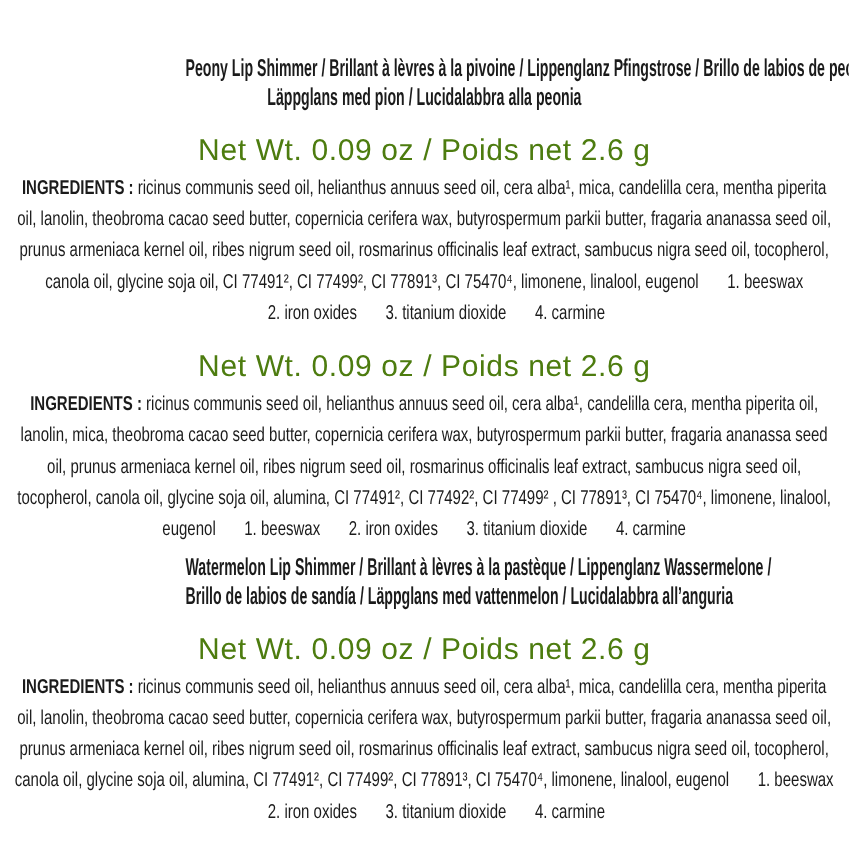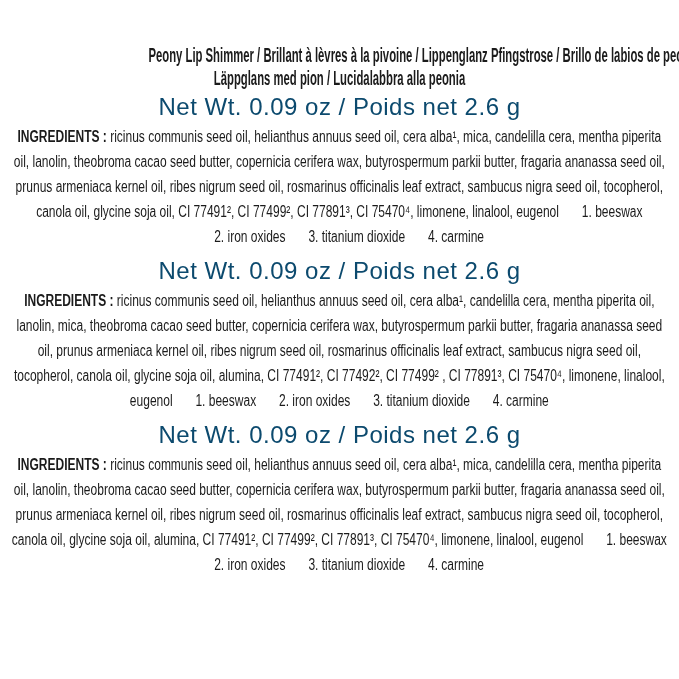--- a/index.html
+++ b/index.html
@@ -20,23 +20,23 @@
     white-space: nowrap;
     transform: scaleX(0.58);
     transform-origin: 50% 50%;
   }
 
   
   .netwt {
     font-size: 24px;
     line-height: 30px;
     text-align: center;
-    color: #0c4a6e;
+    color: #4d7c0f;
     letter-spacing: 0.5px;
-    margin: 2px 0 2px 0;
+    margin: 16px 0 2px 0;
     font-weight: normal;
   }
 
   
   .ingredients {
     margin: 0;
     font-size: 16px;
     line-height: 25px;
     text-align: center;
     width: calc(100% / 0.75);
@@ -74,20 +74,24 @@
       <span class="ing-label">INGREDIENTS :</span>
       <span>ricinus communis seed oil, helianthus annuus seed oil, cera alba¹, candelilla cera, mentha piperita oil, lanolin, mica, theobroma cacao seed butter, copernicia cerifera wax, butyrospermum parkii butter, fragaria ananassa seed oil, prunus armeniaca kernel oil, ribes nigrum seed oil, rosmarinus officinalis leaf extract, sambucus nigra seed oil, tocopherol, canola oil, glycine soja oil, alumina, CI 77491², CI 77492², CI 77499² , CI 77891³, CI 75470⁴, limonene, linalool, eugenol</span>
       <span class="footnote">1. beeswax</span>
       <span class="footnote">2. iron oxides</span>
       <span class="footnote">3. titanium dioxide</span>
       <span class="footnote">4. carmine</span>
     </p>
   </section>
 
   <section class="product">
+    <div>
+      <div class="title-line">Watermelon Lip Shimmer / Brillant à lèvres à la pastèque / Lippenglanz Wassermelone /</div>
+      <div class="title-line">Brillo de labios de sandía / Läppglans med vattenmelon / Lucidalabbra all’anguria</div>
+    </div>
     <div class="netwt">Net Wt. 0.09 oz / Poids net 2.6 g</div>
     <p class="ingredients">
       <span class="ing-label">INGREDIENTS :</span>
       <span>ricinus communis seed oil, helianthus annuus seed oil, cera alba¹, mica, candelilla cera, mentha piperita oil, lanolin, theobroma cacao seed butter, copernicia cerifera wax, butyrospermum parkii butter, fragaria ananassa seed oil, prunus armeniaca kernel oil, ribes nigrum seed oil, rosmarinus officinalis leaf extract, sambucus nigra seed oil, tocopherol, canola oil, glycine soja oil, alumina, CI 77491², CI 77499², CI 77891³, CI 75470⁴, limonene, linalool, eugenol</span>
       <span class="footnote">1. beeswax</span>
       <span class="footnote">2. iron oxides</span>
       <span class="footnote">3. titanium dioxide</span>
       <span class="footnote">4. carmine</span>
     </p>
   </section>

